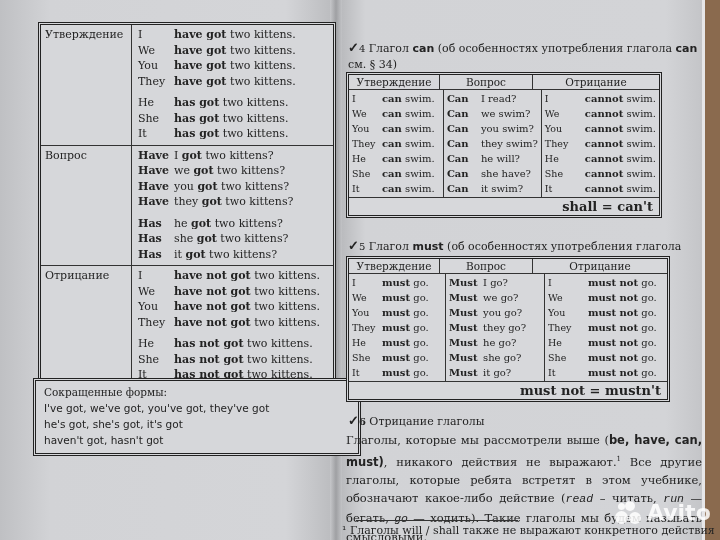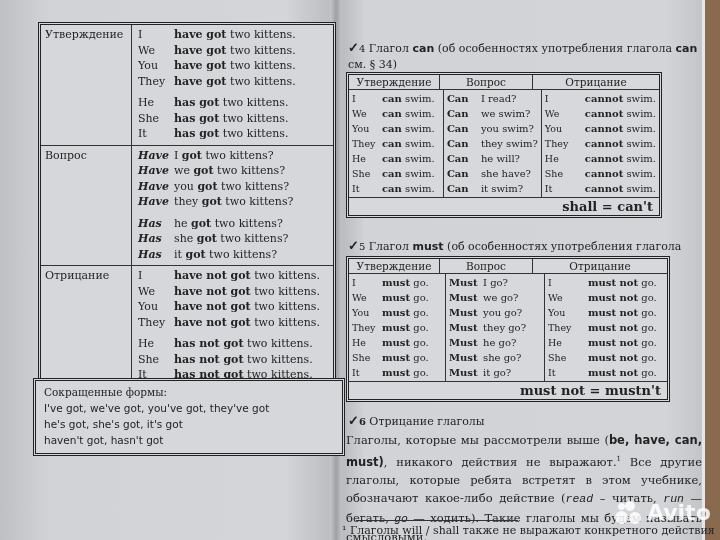--- a/index.html
+++ b/index.html
@@ -23,26 +23,26 @@
     border:3px double #222; background:#d6d7da;
     font-size:11px;
   }
   .bt-section { display:flex; border-bottom:1px solid #333; }
   .bt-section:last-child { border-bottom:none; }
   .bt-label { width:82px; padding:3px 4px; border-right:1px solid #333; font-size:11px; }
   .bt-rows { flex:1; padding:2px 4px 3px 6px; }
   .bt-row { display:flex; height:15.5px; align-items:center; white-space:nowrap; }
   .bt-row.gap { margin-top:6px; }
   .bt-subj { width:36px; }
-  .bt-pre { width:36px; font-weight:bold;font-style:italic; }
+  .bt-pre { width:36px; font-weight:bold; }
   .b { font-weight:bold; }
 
   .short-box {
     position:absolute; left:33px; top:378px; width:292px;
-    border:3px double #222; background:#d6d7da; padding:3px 6px 5px 8px;
+    border:3px double #222; background:#d6d7da; padding:3px 22px 5px 8px;
     font-family:"DejaVu Sans", sans-serif; font-size:10.5px; line-height:16px;
   }
   .short-box .ttl { font-family:"DejaVu Serif", serif; font-size:10.5px; }
 
   
   .sec-title { position:absolute; left:348px; font-size:11px; line-height:16px; width:350px; }
   .check { font-weight:bold; font-size:13px; }
   .num { font-size:10px; }
   .sans-b { font-family:"DejaVu Sans", sans-serif; font-weight:bold; }
 

